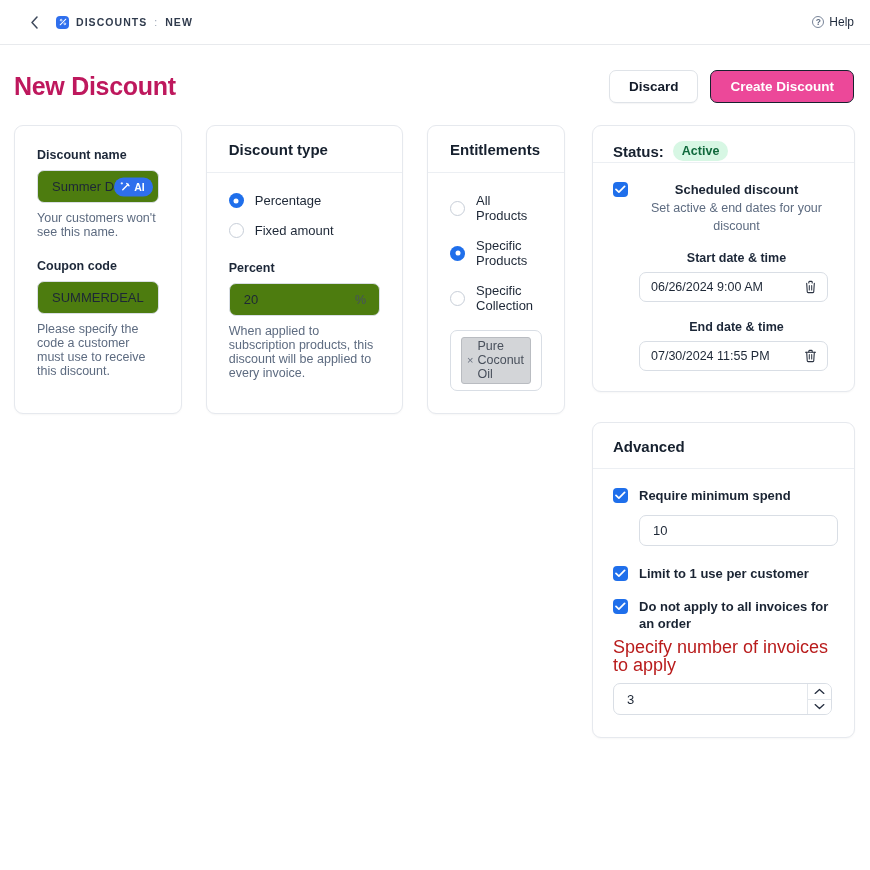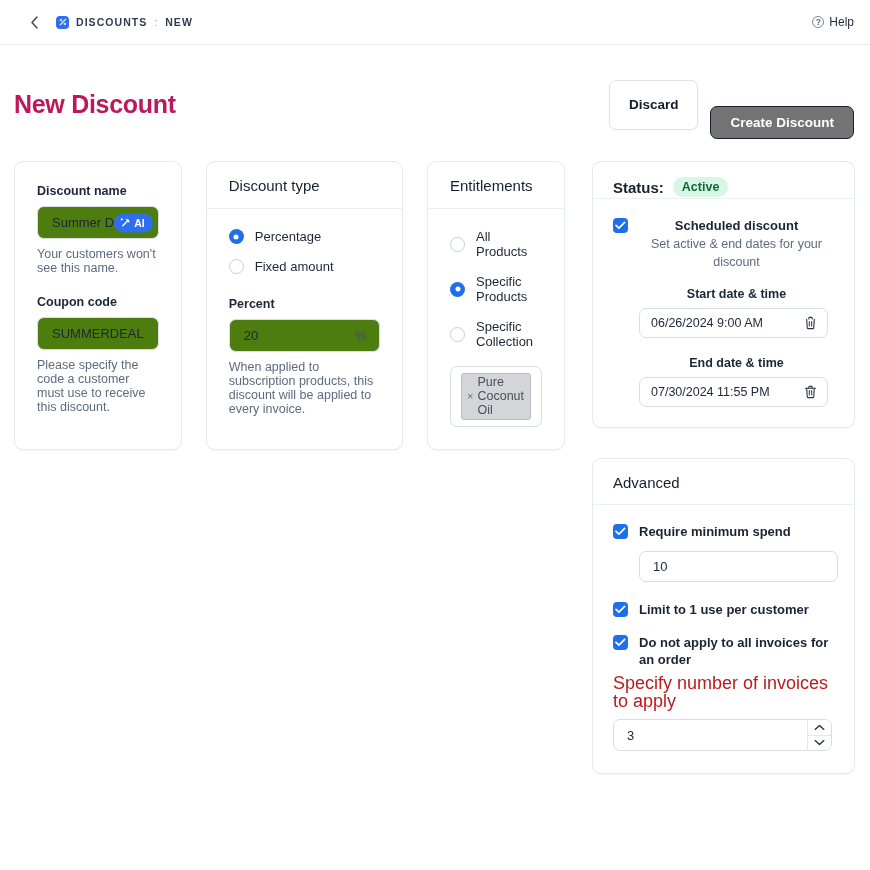--- a/index.html
+++ b/index.html
@@ -57,27 +57,27 @@
   .head-actions { margin-left: auto; display: flex; align-items: center; gap: 12px; }
   .btn {
     font-family: "Liberation Sans", sans-serif;
     font-size: 13.5px; font-weight: 700;
     border-radius: 7px; cursor: pointer;
     display: flex; align-items: center; justify-content: center;
   }
   .btn-secondary {
     background: #fff; color: #121a29;
     border: 1px solid #dfe3e8;
-    height: 50px; padding: 0 19px;
+    height: 33px; padding: 0 19px;
     box-shadow: 0 1px 1px rgba(16,24,40,0.04);
   }
   .btn-primary {
-    background: #737373; color: #ffffff;
+    background: #ec4899; color: #ffffff;
     border: 1px solid #18222f;
-    height: 33px; padding: 0 19px; margin-top: 36px;
+    height: 33px; padding: 0 19px;
   }
 
   
   .columns {
     display: flex; gap: 27px;
     padding: 0 16px 0 14px;
     align-items: flex-start;
   }
   .col-left { width: 551px; flex: 0 0 551px; display: flex; gap: 24px; }
   .col-right { width: 263px; flex: 0 0 263px; display: flex; flex-direction: column; gap: 30px; }
@@ -85,21 +85,21 @@
   .card {
     background: #ffffff;
     border: 1px solid #e6e9ee;
     border-radius: 9px;
     box-shadow: 0 1px 2px rgba(16,24,40,0.035);
   }
   .card-head {
     padding: 15px 22px 14px 22px;
     border-bottom: 1px solid #eceff3;
   }
-  .card-title { font-size: 15px; font-weight: 400; color: #16202e; }
+  .card-title { font-size: 15px; font-weight: 700; color: #16202e; }
   .card-body { padding: 20px 22px 22px 22px; }
 
   
   .field-label {
     font-size: 12.5px; font-weight: 700; color: #1c2738;
     display: block; margin-bottom: 8px;
   }
   .input-wrap { position: relative; display: block; }
   .text-input {
     width: 100%; height: 33px;

